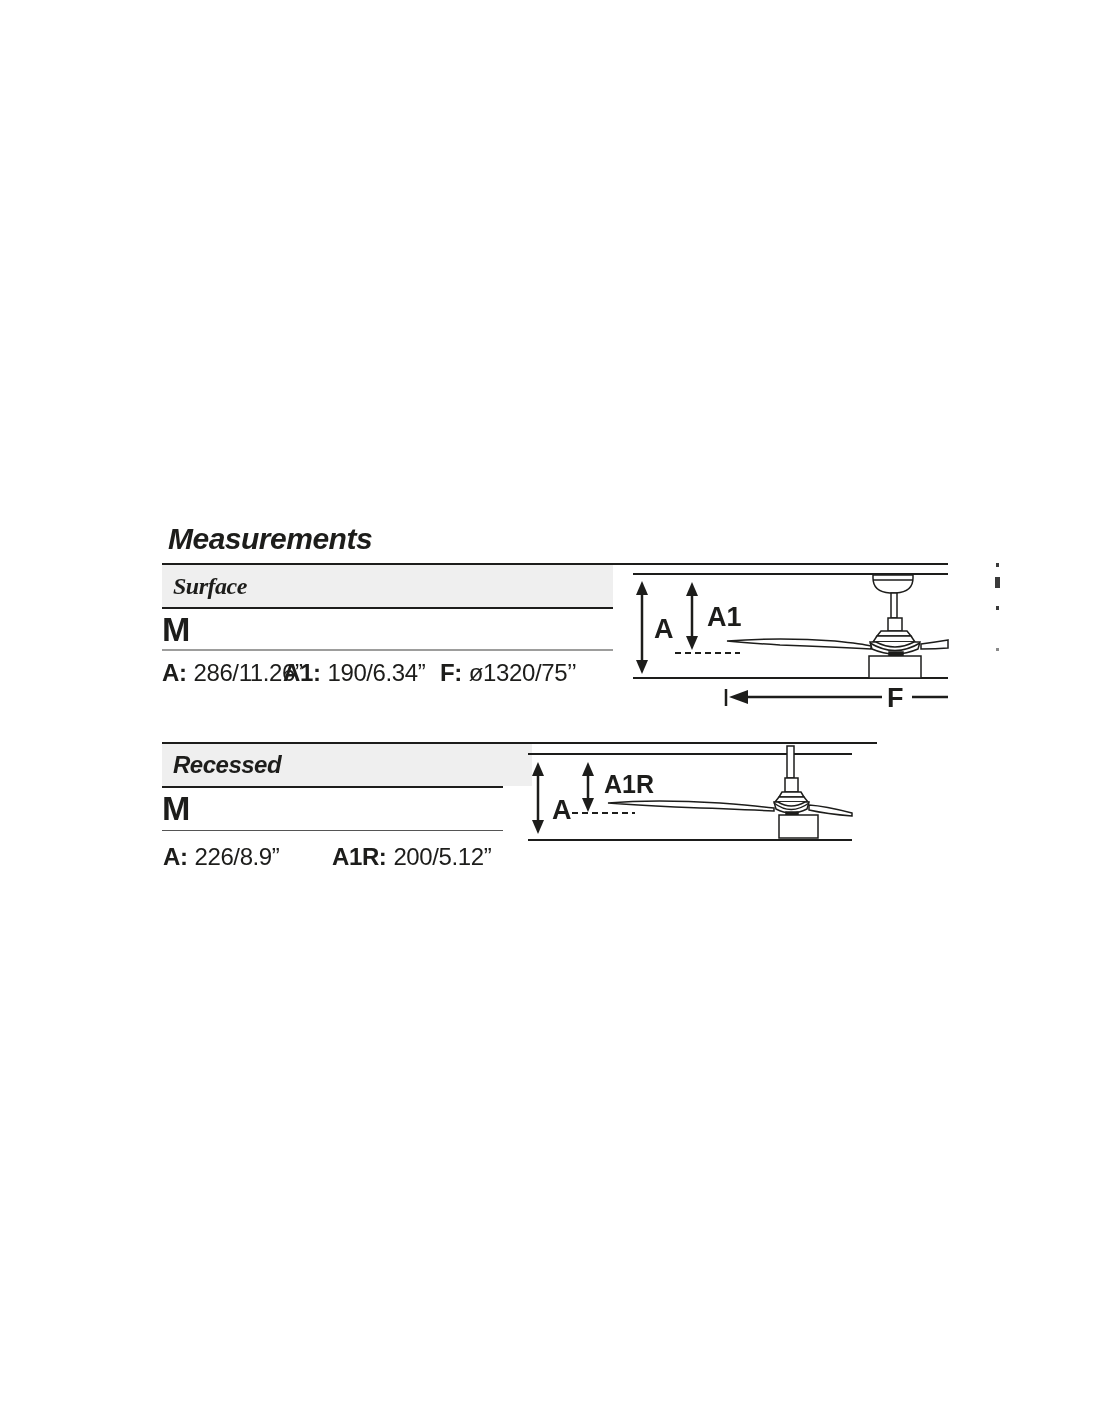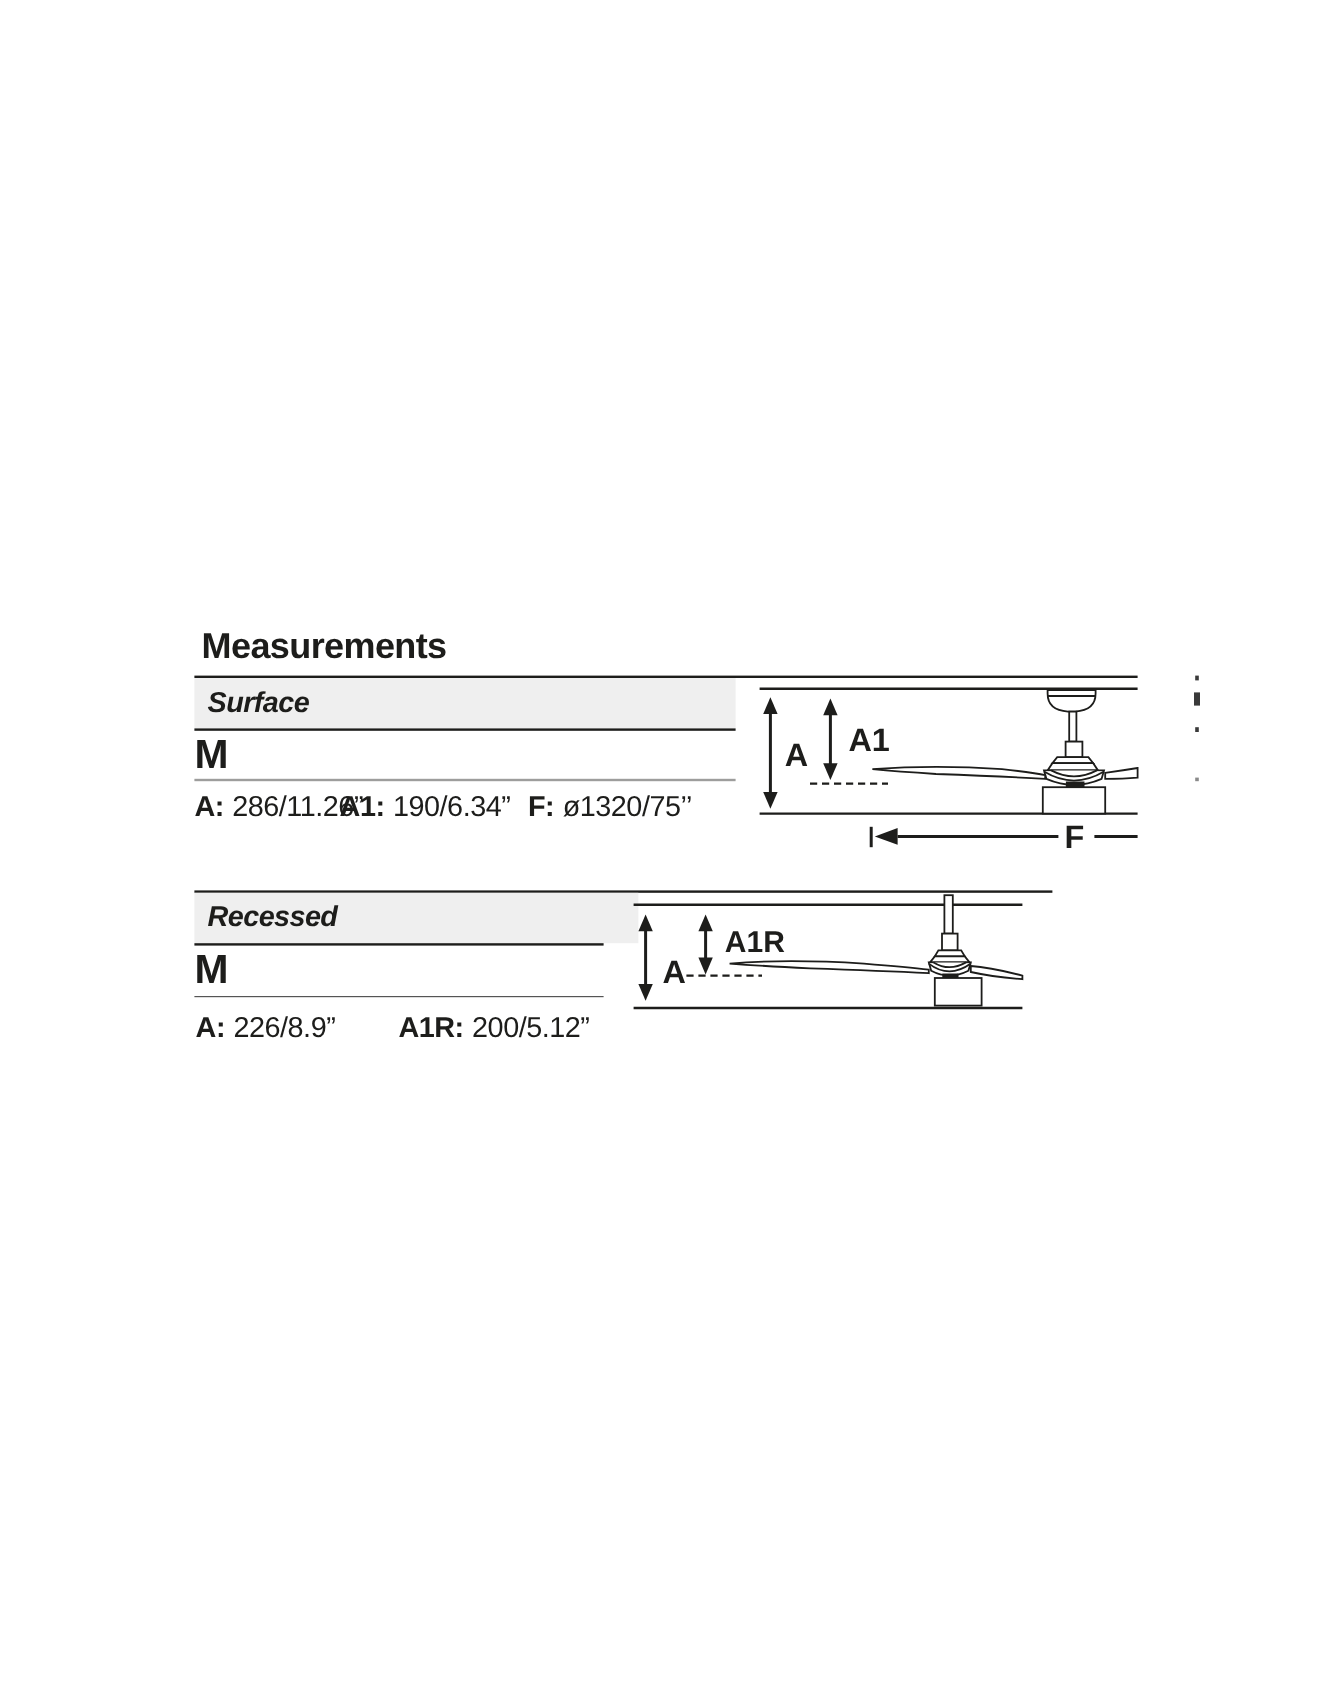--- a/index.html
+++ b/index.html
@@ -1,19 +1,19 @@
 <!DOCTYPE html>
 <html><head>
 <meta charset="utf-8">
 <style>
   html,body{margin:0;padding:0;background:#fff;}
   #page{position:relative;width:1100px;height:1422px;background:#ffffff;overflow:hidden;
         font-family:"Liberation Sans",sans-serif;color:#1d1d1b;}
   .abs{position:absolute;}
-  .title{font-size:30px;font-weight:bold;letter-spacing:-0.5px;}
+  .title{font-size:30px;font-weight:bold;font-style:italic;letter-spacing:-0.5px;}
   .rule{background:#1d1d1b;}
   .rule-gray{background:#9d9d9c;}
   .band{background:#efefef;display:flex;align-items:center;padding-left:11px;box-sizing:border-box;}
   .band-label{font-size:24px;font-weight:bold;font-style:italic;letter-spacing:-0.5px;}
   .model{font-size:34px;font-weight:bold;letter-spacing:-1px;line-height:1;}
   .mrow{font-size:24px;letter-spacing:-0.4px;white-space:nowrap;}
   .mitem{position:absolute;top:0;display:inline-flex;gap:7px;}
   .mlabel{font-weight:bold;}
   .mvalue{font-weight:normal;}
   svg text{font-family:"Liberation Sans",sans-serif;font-weight:bold;fill:#1d1d1b;}
@@ -23,21 +23,21 @@
 <body>
 
 <div id="page">
 
   <div class="abs title" style="left:168px;top:522px;">Measurements</div>
 
   <div>
 
     <div class="abs rule" style="left:162px;top:563px;width:786px;height:2px;"></div>
 
-    <div class="abs band" style="left:162px;top:565px;width:451px;height:42px;">
+    <div class="abs band" style="left:162px;top:565px;width:451px;height:42px;font-family:Liberation Serif, serif;">
       <span class="band-label">Surface</span>
     </div>
     <div class="abs rule" style="left:162px;top:607px;width:451px;height:2px;"></div>
 
     <div class="abs model" style="left:162px;top:612px;">M</div>
 
     <div class="abs rule-gray" style="left:162px;top:649px;width:451px;height:2px;"></div>
 
     <div class="abs mrow" style="left:0;top:659px;width:1100px;height:30px;">
       <span class="mitem" style="left:162px;">

